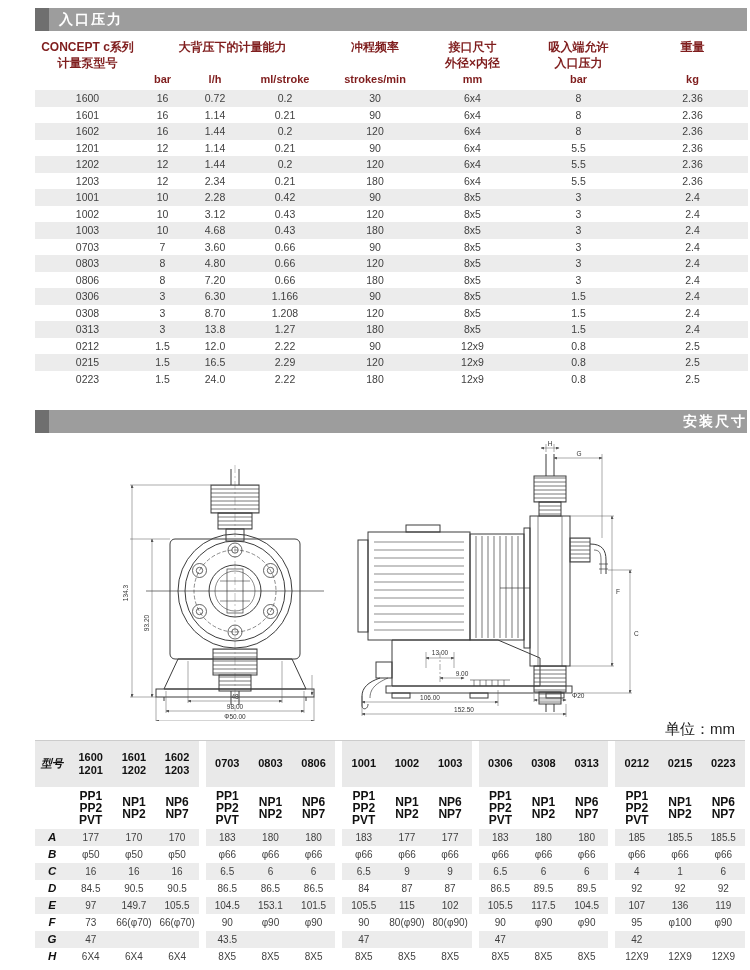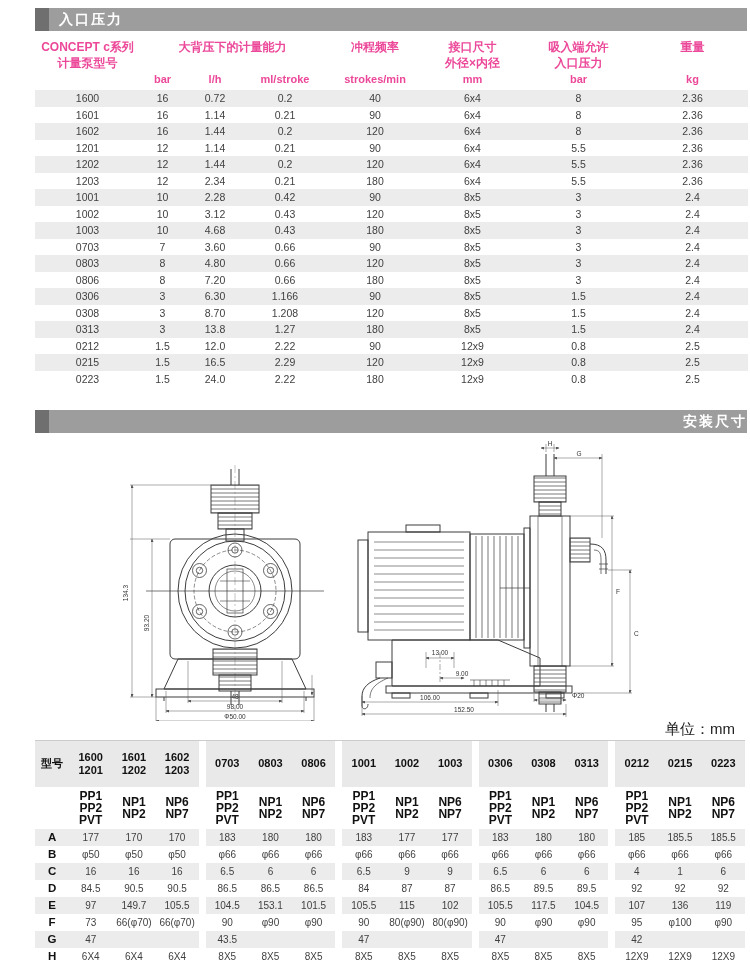--- a/index.html
+++ b/index.html
@@ -10,38 +10,38 @@
   
   .section-bar { position:absolute; left:35px; right:3px; height:23px; background:#9d9d9d; }
   .section-bar .dark-block { position:absolute; left:0; top:0; width:14px; height:23px; background:#6f6f6f; }
   .section-bar .bar-title { color:#fff; font-weight:bold; font-size:14px; line-height:23px; padding-left:24px; letter-spacing:2px; }
   #bar-performance { top:8px; }
   #bar-installation { top:410px;text-align:right; }
 
   
   .perf { position:absolute; left:35px; top:36px; width:713px; border-collapse:collapse; table-layout:fixed; }
   .perf th, .perf td { padding:0; text-align:center; overflow:visible; white-space:nowrap; }
-  .perf thead th { font-weight:bold; color:#ec4899;margin-left:15px; }
+  .perf thead th { font-weight:bold; color:#7f1d1d;margin-left:15px; }
   .perf tr.h1 th { font-size:12px; vertical-align:top; padding-top:3px; line-height:16px; height:34px; }
   .perf tr.units th { font-size:11px; height:17px; vertical-align:top; }
   .perf tbody td { font-size:10.5px; height:16.5px; color:#3f3f3f; }
   .perf tbody tr.shade { background:#ececec; }
 
   
   .drawing { position:absolute; }
   #front-view { left:60px; top:443px; }
   #side-view  { left:350px; top:440px; }
   svg text { font-family:"Liberation Sans","DejaVu Sans",sans-serif; fill:#333; }
 
   .unit-note { position:absolute; right:15px; top:720px; font-size:15px; color:#222; }
 
   
   .dim { position:absolute; left:35px; top:740px; width:710px; border-collapse:collapse; table-layout:fixed; border-top:1px solid #cccccc; }
   .dim td { padding:0; text-align:center; font-size:10px; color:#3f3f3f; white-space:nowrap; vertical-align:middle; }
-  .dim td.lbl { font-weight:bold; font-size:11.5px; color:#111; }
+  .dim td.lbl { font-weight:bold; font-size:11.5px; color:#111;font-style:italic; }
   .dim tr.mh { height:46px; }
   .dim tr.mh td.c, .dim tr.mh td.lbl { background:#e9e9e9; font-weight:bold; font-size:11px; color:#111; line-height:13px; }
   .dim tr.mat { height:42px; }
   .dim tr.mat td.c { font-weight:bold; font-size:12px; color:#111; line-height:12px; }
   .dim tbody tr { height:17px; }
   .dim tbody tr.shade td.c, .dim tbody tr.shade td.lbl { background:#ececec; }
   .dim td.sp { background:transparent; }
 </style>
 </head>
 <body>
@@ -89,21 +89,21 @@
       <th>bar</th>
       <th>kg</th>
     </tr>
   </thead>
   <tbody id="perf-tbody">
       <tr class="shade">
         <td>1600</td>
         <td>16</td>
         <td>0.72</td>
         <td>0.2</td>
-        <td>40</td>
+        <td>30</td>
         <td>6x4</td>
         <td>8</td>
         <td>2.36</td>
       </tr>
       <tr>
         <td>1601</td>
         <td>16</td>
         <td>1.14</td>
         <td>0.21</td>
         <td>90</td>

